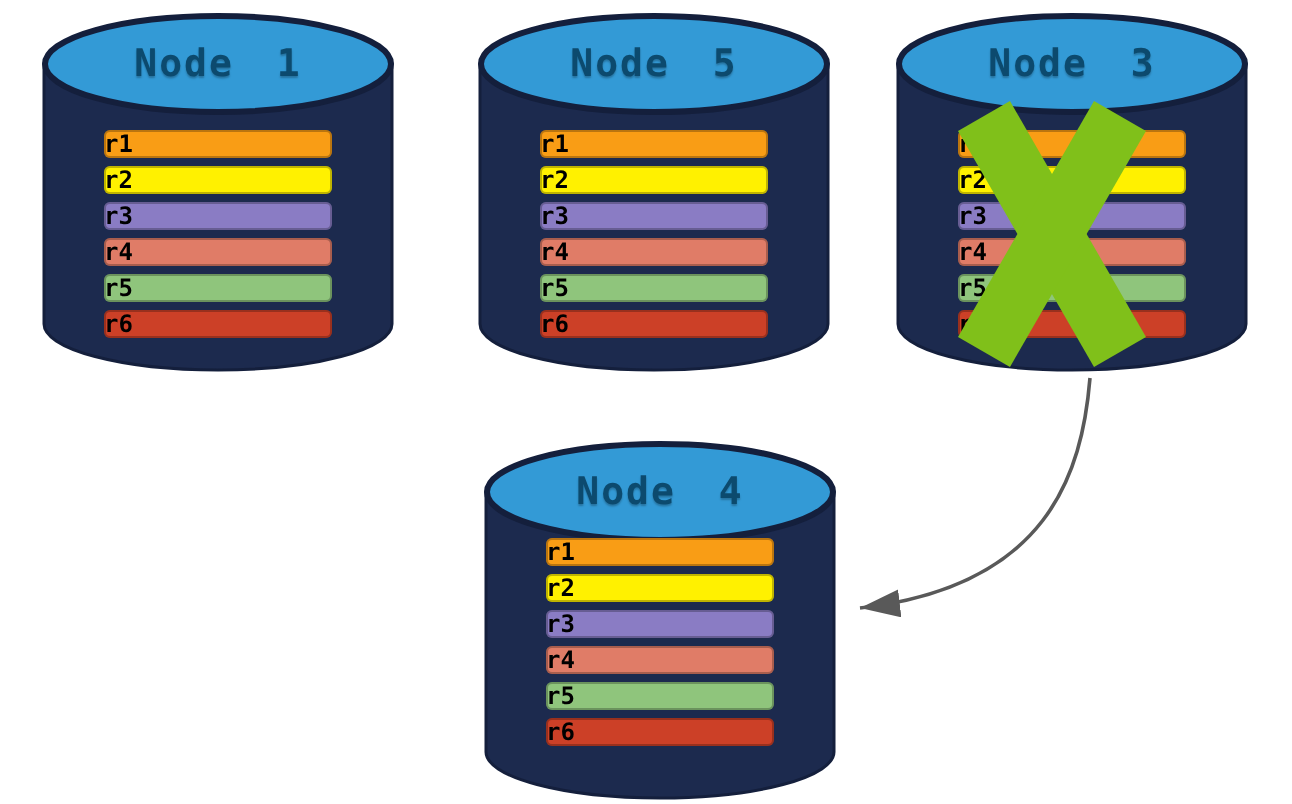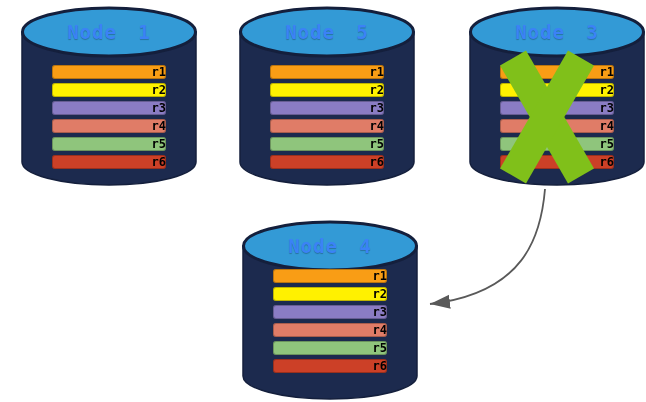--- a/index.html
+++ b/index.html
@@ -17,47 +17,46 @@
     height: 184px;
     z-index: 2;
   }
   .cyl { position: absolute; left: 0; top: 0; width: 176px; height: 184px; }
   .node-label {
     position: absolute;
     left: 0; top: 16px;
     width: 176px; height: 28px;
     line-height: 28px;
     text-align: center;
-    color: #3b82f6;
+    color: #0c4a6e;
     font-size: 19px;
     font-weight: bold;
     word-spacing: 9px;
     letter-spacing: 1px;
     z-index: 3;
     text-shadow: 0 1px 1px rgba(0,0,0,0.25);
   }
   .rows {
     position: absolute;
     left: 31px;
     top: 63px;
     width: 114px;
     z-index: 3;
   }
   .rows.rows-high { top: 53px; }
   .row {
     height: 14px;
     margin-bottom: 4px;
     border-radius: 3px;
-    text-align: right;
+    text-align: left;
     font-size: 12px;
     font-weight: bold;
     line-height: 14px;
     color: #000000;
     box-shadow: 0 0 0 1px rgba(0,0,0,0.25) inset;
-    padding-left: 24px;
   }
   .x-overlay {
     position: absolute;
     left: 0; top: 0;
     width: 176px; height: 184px;
     z-index: 4;
   }
   .arrow-svg {
     position: absolute;
     left: 0; top: 0;
@@ -105,21 +104,21 @@
     <div class="rows">
         <div class="row" style="background: rgb(249, 157, 21);">r1</div>
         <div class="row" style="background: rgb(255, 241, 0);">r2</div>
         <div class="row" style="background: rgb(138, 124, 196);">r3</div>
         <div class="row" style="background: rgb(224, 124, 103);">r4</div>
         <div class="row" style="background: rgb(143, 197, 124);">r5</div>
         <div class="row" style="background: rgb(204, 64, 39);">r6</div>
       </div>
   </div>
 
-  <div class="node" style="left:469px; top:2px;">
+  <div class="node" style="left:448px; top:2px;">
     <svg class="cyl" viewBox="0 0 176 184">
       <path d="M1,30 H175 V160 A87,23 0 0 1 1,160 Z" fill="#1C2A4E" stroke="#141F3C" stroke-width="1.5"></path>
       <ellipse cx="88" cy="30" rx="86.5" ry="24" fill="#339AD6" stroke="#141F3C" stroke-width="3"></ellipse>
     </svg>
     <div class="node-label">Node 3</div>
     <div class="rows">
         <div class="row" style="background: rgb(249, 157, 21);">r1</div>
         <div class="row" style="background: rgb(255, 241, 0);">r2</div>
         <div class="row" style="background: rgb(138, 124, 196);">r3</div>
         <div class="row" style="background: rgb(224, 124, 103);">r4</div>

